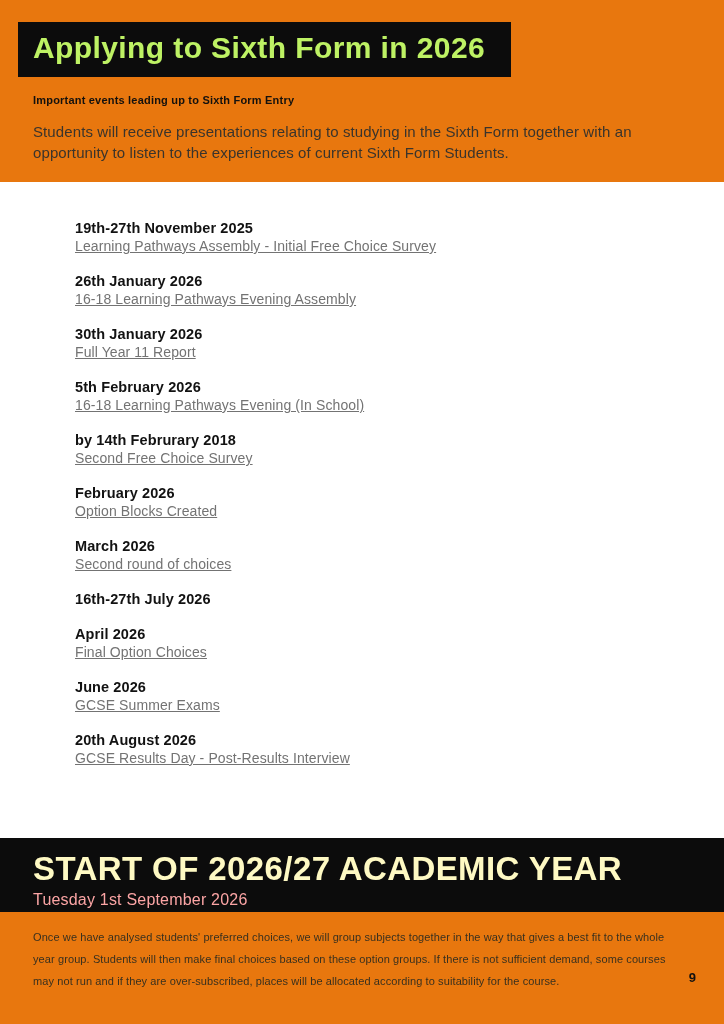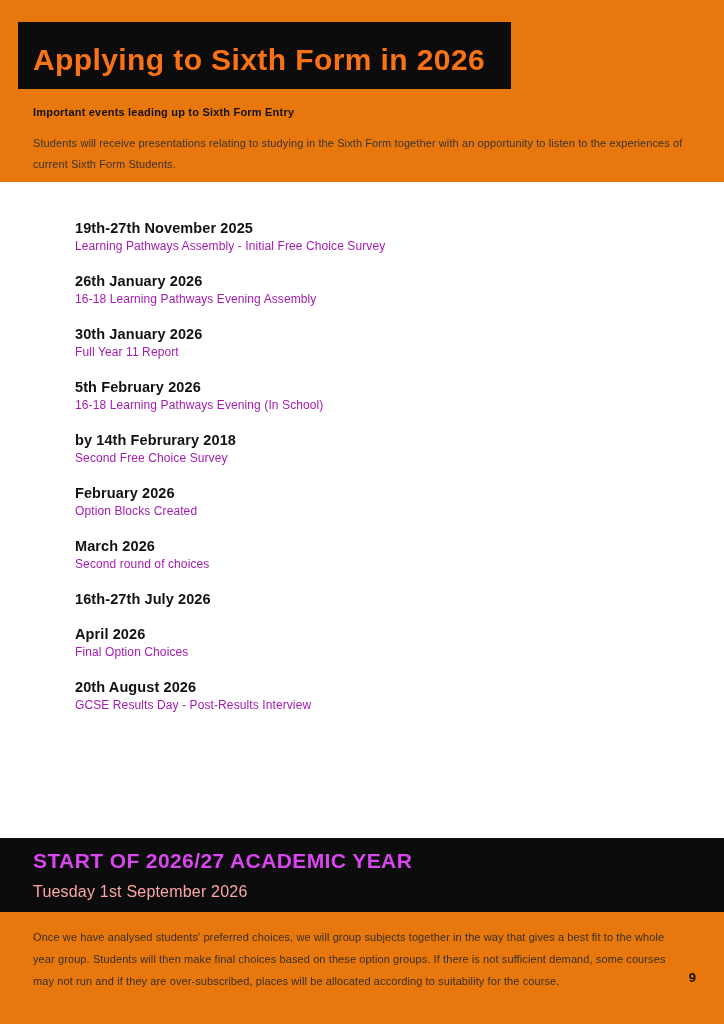--- a/index.html
+++ b/index.html
@@ -20,79 +20,80 @@
     background: #E8770E;
     padding-top: 22px;
   }
   .title-box {
     display: inline-block;
     margin-left: 18px;
     background: #0C0C0C;
     padding: 9px 26px 12px 15px;
   }
   .page-title {
-    color: #f97316;
+    color: #bef264;
     font-size: 30px;
     font-weight: bold;
     letter-spacing: 0.4px;
     white-space: nowrap;
-    margin-top: 12px;
   }
   .subheading {
     margin: 17px 0 0 33px;
     color: #13110E;
     font-size: 11px;
     font-weight: bold;
     letter-spacing: 0.2px;
   }
   .intro {
     margin: 15px 0 0 33px;
     max-width: 662px;
     color: #3A342C;
-    font-size: 11px;
+    font-size: 15px;
     line-height: 21px;
     letter-spacing: 0.1px;
   }
 
   
   .timeline {
     width: 100%;
     height: 656px;
     background: #ffffff;
     padding: 37px 16px 0 75px;
   }
   .event { margin-bottom: 17px; }
   .event-date {
     color: #121212;
     font-size: 14.5px;
     font-weight: bold;
     line-height: 18px;
     letter-spacing: 0.1px;
   }
   .event-desc {
-    color: #a21caf;
-    font-size: 12px;
+    color: #737373;
+    font-size: 14px;
     line-height: 18px;
     letter-spacing: 0.1px;
+    text-decoration: underline;
   }
 
   
   .banner {
     width: 100%;
     height: 74px;
     background: #0C0C0C;
     padding: 5px 0 0 33px;
   }
   .banner-title {
-    color: #d946ef;
-    font-size: 21px;
+    color: #fef9c3;
+    font-size: 33px;
     font-weight: bold;
     line-height: 36px;
     letter-spacing: 0.4px;
     white-space: nowrap;
+    margin-top: 8px;
   }
   .banner-subtitle {
     color: #fca5a5;
     font-size: 16px;
     font-weight: normal;
     line-height: 25px;
     letter-spacing: 0.2px;
   }
 
   
@@ -163,20 +164,24 @@
         <div class="event-desc">Second round of choices</div>
       </div>
         <div class="event">
         <div class="event-date">16th-27th July 2026</div>
       </div>
         <div class="event">
         <div class="event-date">April 2026</div>
         <div class="event-desc">Final Option Choices</div>
       </div>
         <div class="event">
+        <div class="event-date">June 2026</div>
+        <div class="event-desc">GCSE Summer Exams</div>
+      </div>
+        <div class="event">
         <div class="event-date">20th August 2026</div>
         <div class="event-desc">GCSE Results Day - Post-Results Interview</div>
       </div>
       </div>
   </main>
 
   <section class="banner">
     <div class="banner-title">START OF 2026/27 ACADEMIC YEAR</div>
     <div class="banner-subtitle">Tuesday 1st September 2026</div>
   </section>

